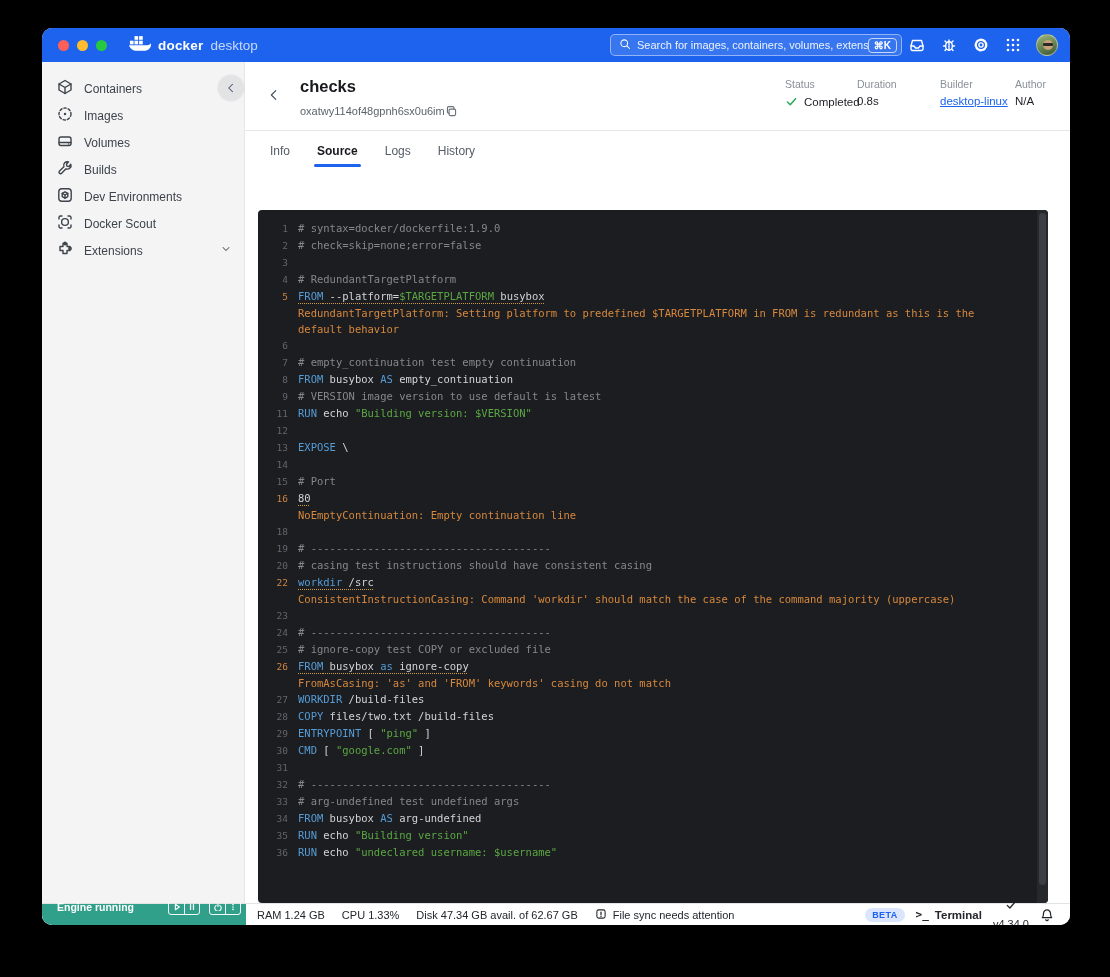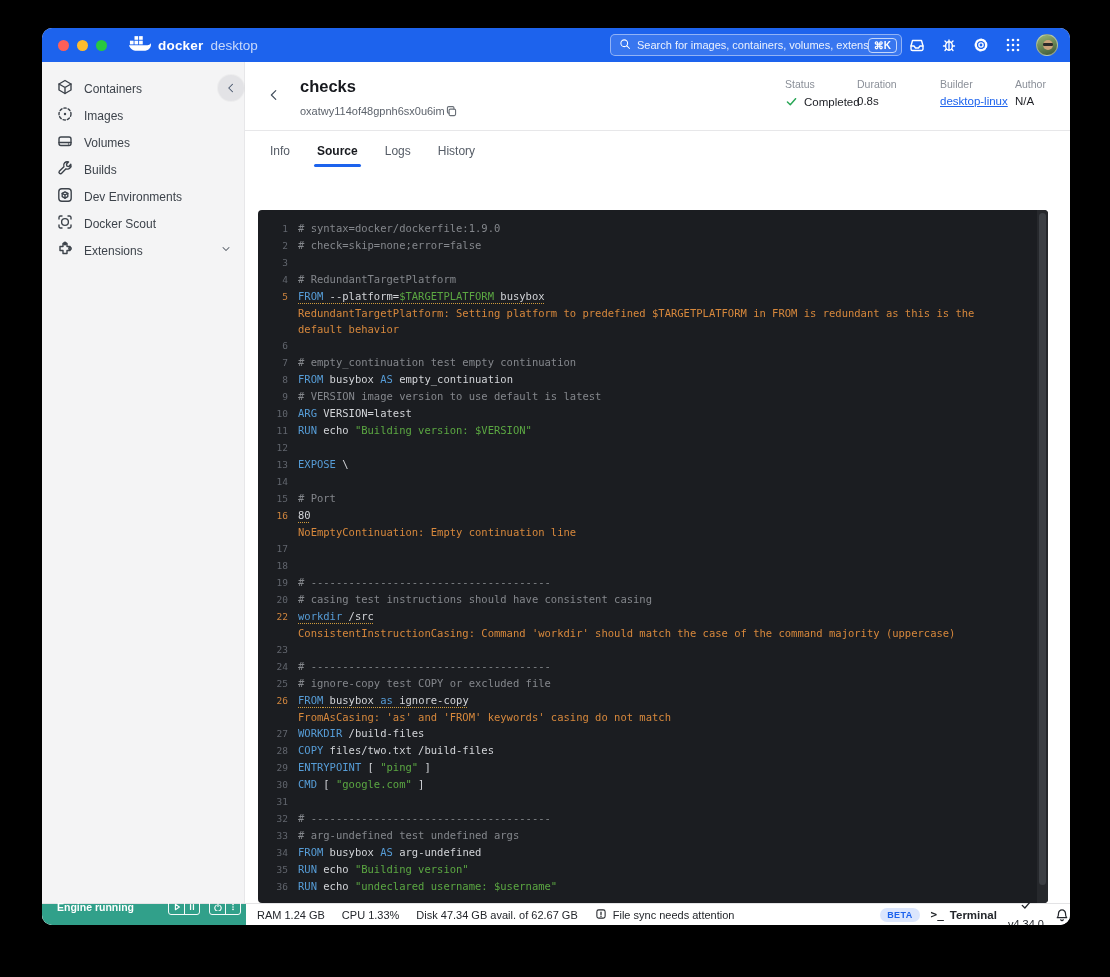--- a/index.html
+++ b/index.html
@@ -92,21 +92,21 @@
   .engine { width:204px; flex:none; height:100%; background:#31a08a; color:#fff;
             display:flex; align-items:center; gap:6px; padding:0 5px 16px 9px; }
   .engine .el { font-size:10.5px; font-weight:600; flex:1; white-space:nowrap; }
   .ctlgroup { display:flex; border:1px solid rgba(255,255,255,.95); border-radius:3px; margin-left:3px; }
   .ctl { width:15px; height:14px; display:flex; align-items:center; justify-content:center; cursor:pointer; }
   .ctl + .ctl { border-left:1px solid rgba(255,255,255,.95); }
   .ctl svg { width:8px; height:8px; }
   .stats { display:flex; align-items:center; gap:17px; padding-left:11px; }
   .stat { display:flex; align-items:center; gap:6px; white-space:nowrap; }
   .stat svg { width:12px; height:12px; }
-  .sb-right { margin-left:auto; display:flex; align-items:center; gap:11px; padding-right:1px; }
+  .sb-right { margin-left:auto; display:flex; align-items:center; gap:11px; padding-right:16px; }
   .beta { background:#dbe6fd; color:#1d63ed; font-size:9px; font-weight:700; letter-spacing:.4px;
           border-radius:8px; padding:2px 7px; }
   .termbtn { display:flex; align-items:center; gap:6px; cursor:pointer; }
   .termbtn .gl { font-family:"DejaVu Sans Mono", monospace; font-weight:700; font-size:11px; }
   .termbtn .tl { font-size:11.5px; font-weight:600; }
   .ver { display:flex; align-items:center; gap:5px; cursor:pointer;flex-direction:column; }
   .ver svg { width:12px; height:12px; }
   .bell { width:14px; height:14px; cursor:pointer; }
   .bell svg { width:14px; height:14px; }
 </style>
@@ -343,24 +343,20 @@
               </div>
               <div class="crow">
                 <span class="ln">8</span>
                 <span class="cd"><span class="tok-k">FROM</span><span class="tok-p"> busybox </span><span class="tok-k">AS</span><span class="tok-p"> empty_continuation</span></span>
               </div>
               <div class="crow">
                 <span class="ln">9</span>
                 <span class="cd"><span class="tok-c"># VERSION image version to use default is latest</span></span>
               </div>
               <div class="crow">
-                <span class="ln">10</span>
-                <span class="cd"><span class="tok-k">ARG</span><span class="tok-p"> VERSION=latest</span></span>
-              </div>
-              <div class="crow">
                 <span class="ln">11</span>
                 <span class="cd"><span class="tok-k">RUN</span><span class="tok-p"> echo </span><span class="tok-s">"Building version: $VERSION"</span></span>
               </div>
               <div class="crow">
                 <span class="ln">12</span>
                 <span class="cd">&nbsp;</span>
               </div>
               <div class="crow">
                 <span class="ln">13</span>
                 <span class="cd"><span class="tok-k">EXPOSE</span><span class="tok-p"> \</span></span>
@@ -373,24 +369,20 @@
                 <span class="ln">15</span>
                 <span class="cd"><span class="tok-c"># Port</span></span>
               </div>
               <div class="crow">
                 <span class="ln hot">16</span>
                 <span class="cd"><span class="usq"><span class="tok-p">80</span></span></span>
               </div>
               <div class="crow">
                 <span class="ln"></span>
                 <span class="cd tok-w">NoEmptyContinuation: Empty continuation line</span>
-              </div>
-              <div class="crow">
-                <span class="ln">17</span>
-                <span class="cd">&nbsp;</span>
               </div>
               <div class="crow">
                 <span class="ln">18</span>
                 <span class="cd">&nbsp;</span>
               </div>
               <div class="crow">
                 <span class="ln">19</span>
                 <span class="cd"><span class="tok-c"># --------------------------------------</span></span>
               </div>
               <div class="crow">

